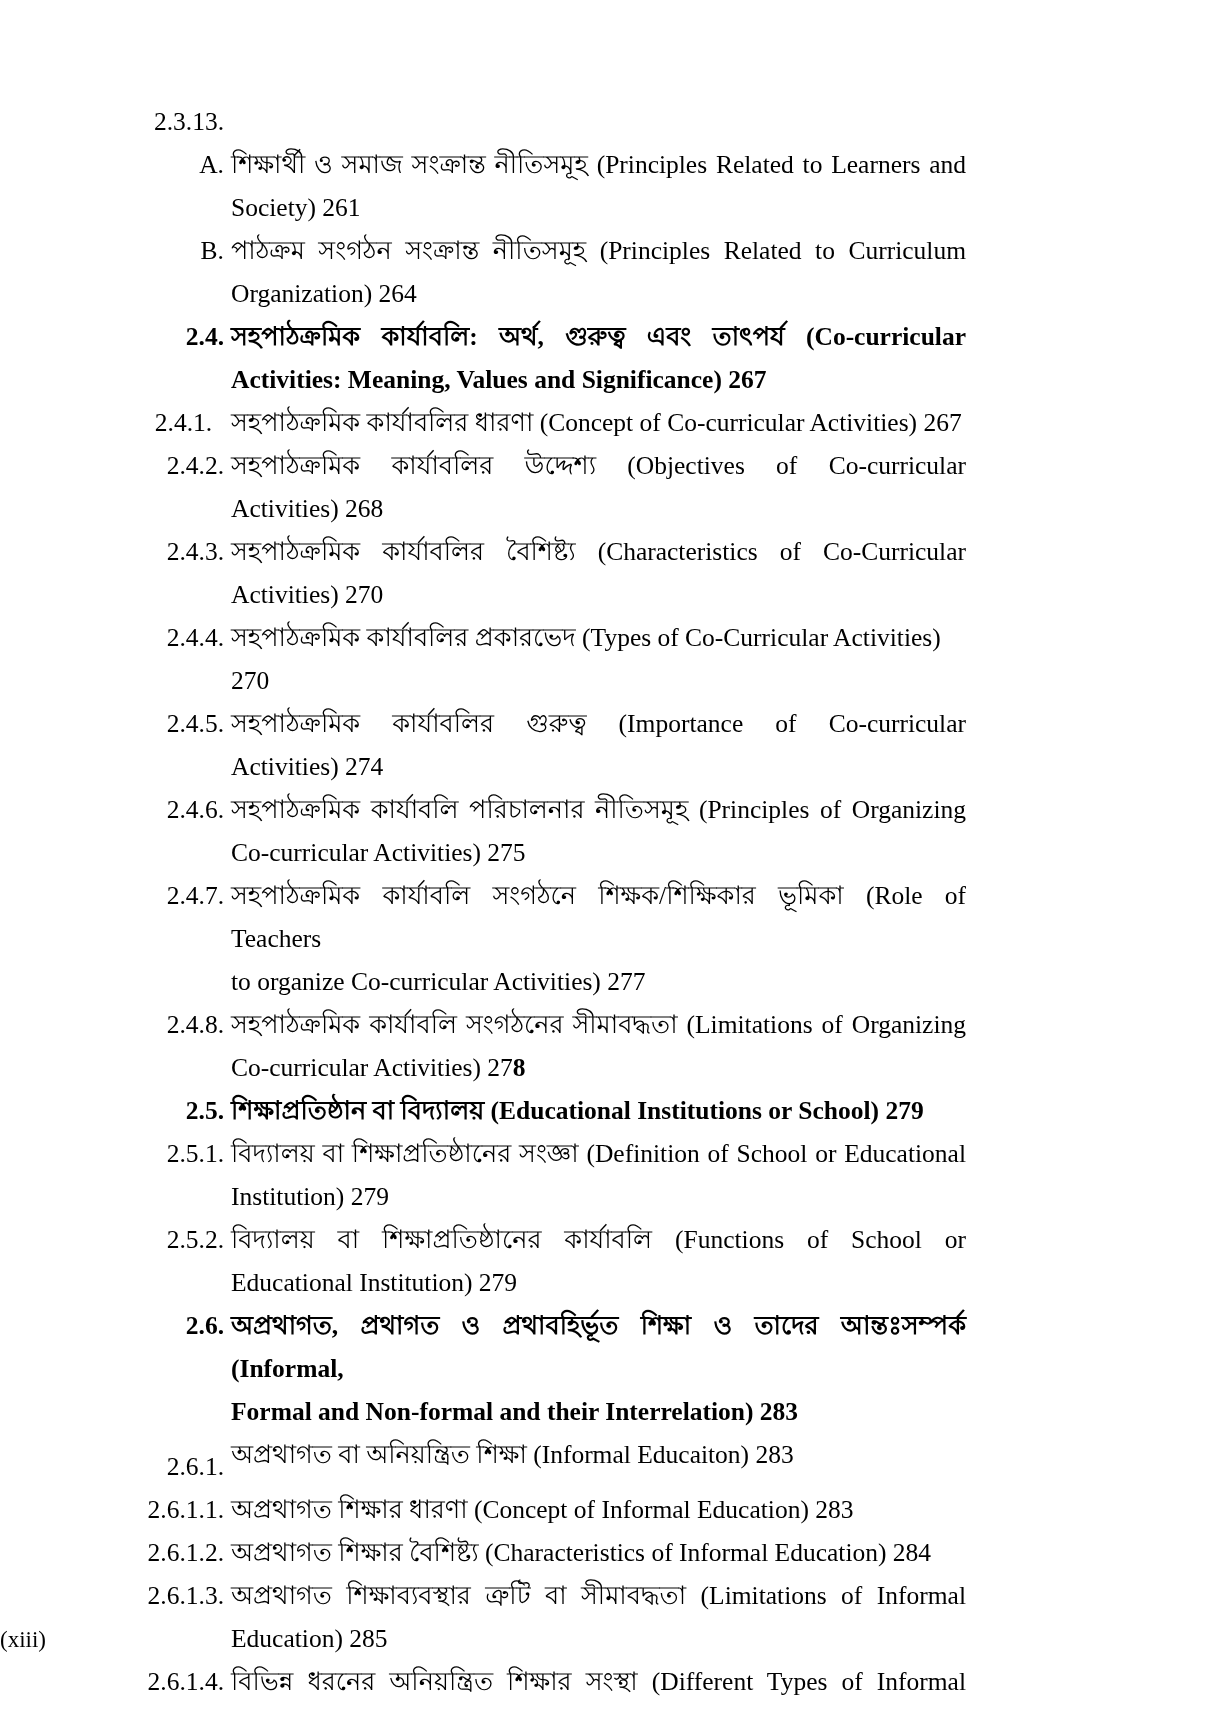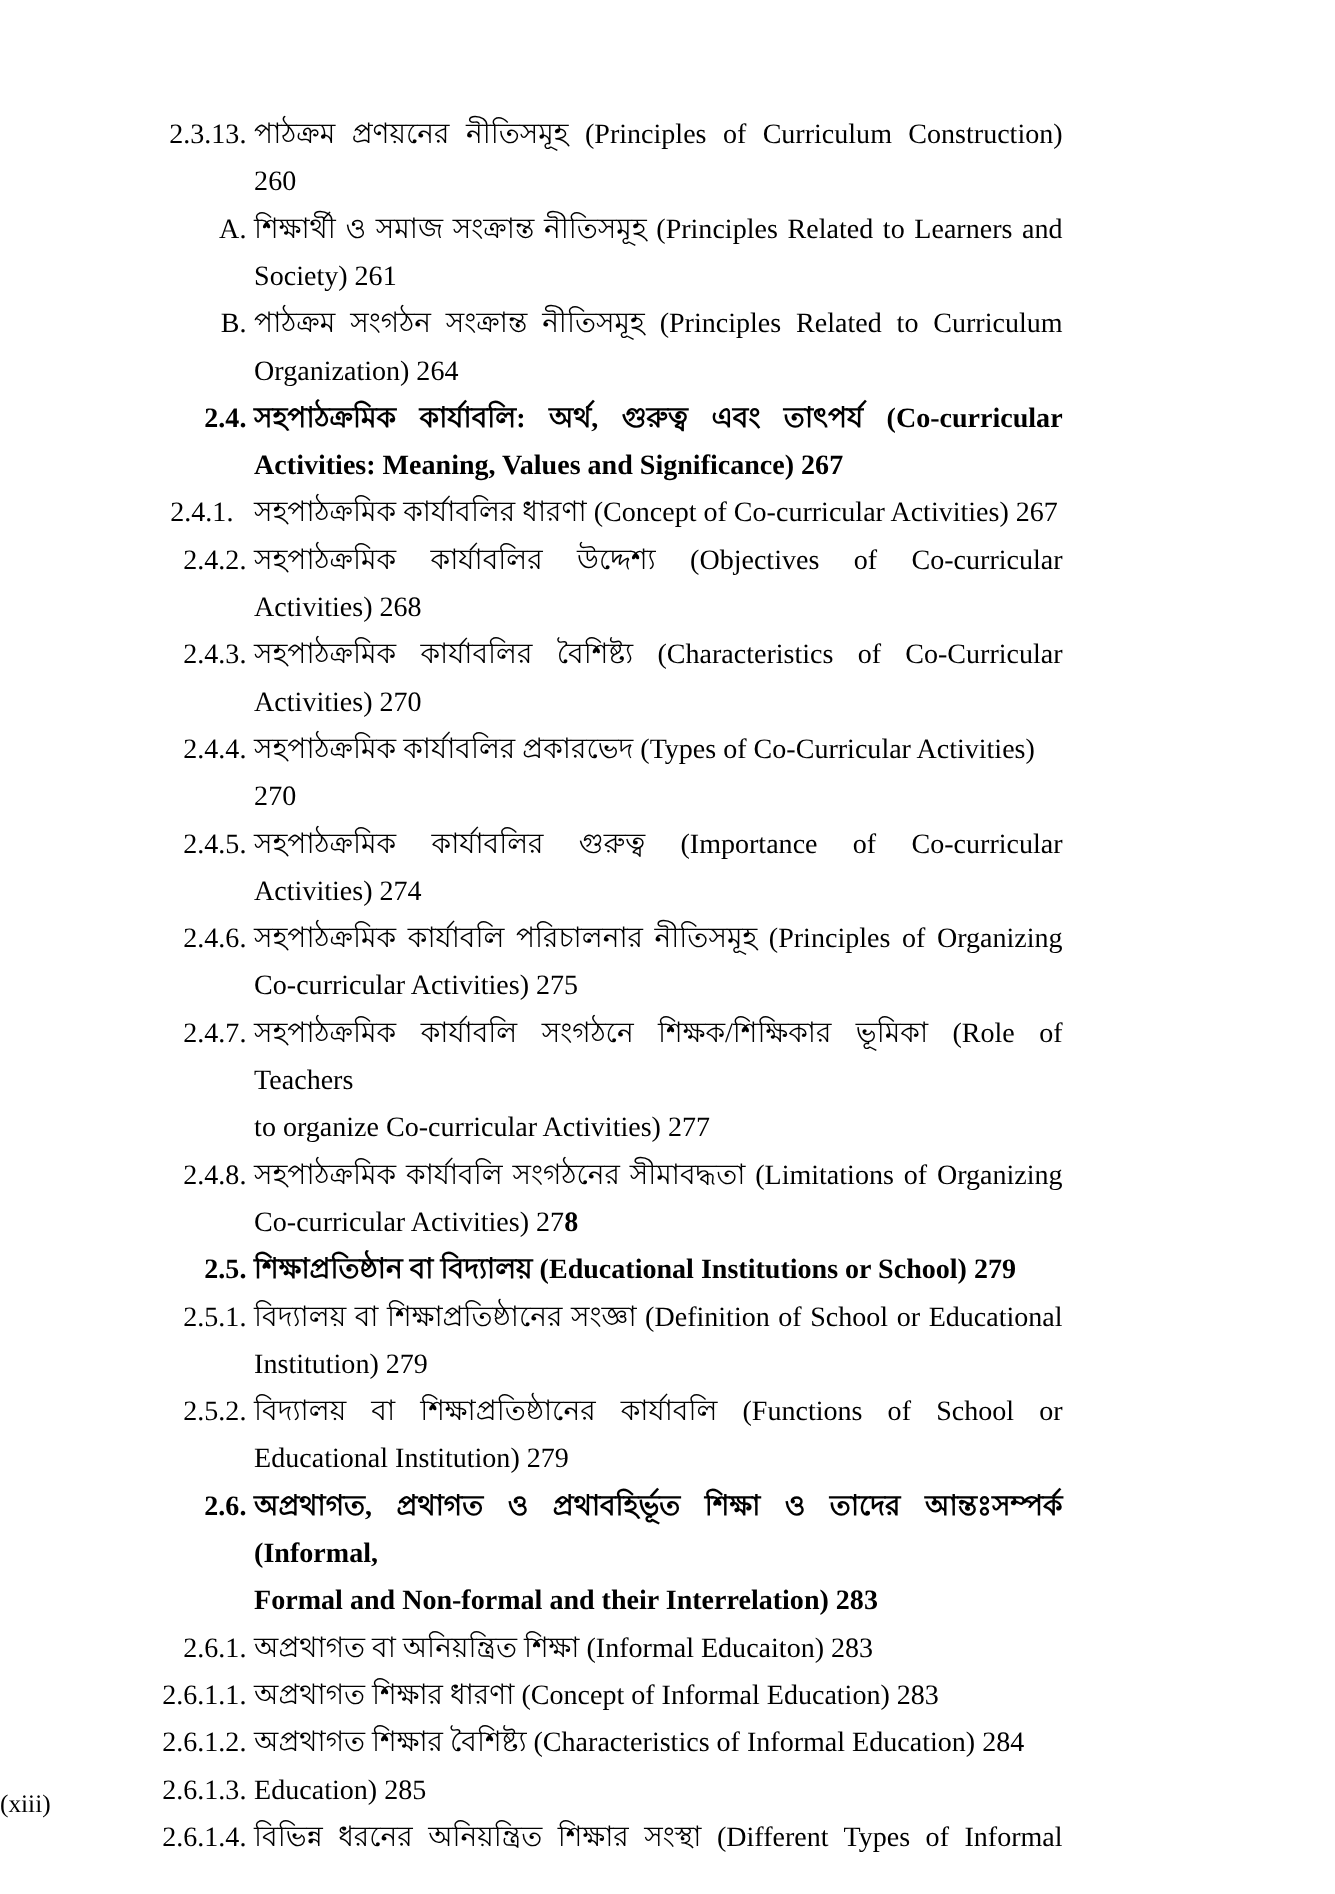--- a/index.html
+++ b/index.html
@@ -100,24 +100,20 @@
   }
 </style>
 </head>
 <body>
 
 <div id="page">
 
   <div id="toc">
       <div class="entry">
         <div class="num" style="width: 88px;">2.3.13.</div>
-        <div class="txt">
-          <span class="ln j">পাঠক্রম প্রণয়নের নীতিসমূহ (Principles of Curriculum Construction)</span>
-          <span class="ln l">260</span>
-        </div>
       </div>
       <div class="entry">
         <div class="num" style="width: 88px;">A.</div>
         <div class="txt">
           <span class="ln j">শিক্ষার্থী ও সমাজ সংক্রান্ত নীতিসমূহ (Principles Related to Learners and</span>
           <span class="ln l">Society)  261</span>
         </div>
       </div>
       <div class="entry">
         <div class="num" style="width: 88px;">B.</div>
@@ -208,40 +204,41 @@
         </div>
       </div>
       <div class="entry major">
         <div class="num" style="width: 88px;">2.6.</div>
         <div class="txt">
           <span class="ln j">অপ্রথাগত, প্রথাগত ও প্রথাবহির্ভূত শিক্ষা ও তাদের আন্তঃসম্পর্ক (Informal,</span>
           <span class="ln l">Formal and Non-formal and their Interrelation) 283</span>
         </div>
       </div>
       <div class="entry">
-        <div class="num" style="width: 88px;">2.6.1.</div>
+        <div class="num" style="width: 88px; margin-top: 12px;">2.6.1.</div>
         <div class="txt">
           <span class="ln l">অপ্রথাগত বা অনিয়ন্ত্রিত শিক্ষা (Informal Educaiton) 283</span>
         </div>
       </div>
       <div class="entry">
         <div class="num" style="width: 88px;">2.6.1.1.</div>
         <div class="txt">
           <span class="ln l">অপ্রথাগত শিক্ষার ধারণা (Concept of Informal Education) 283</span>
         </div>
       </div>
       <div class="entry">
         <div class="num" style="width: 88px; text-align: right;">2.6.1.2.</div>
         <div class="txt">
           <span class="ln l">অপ্রথাগত শিক্ষার বৈশিষ্ট্য (Characteristics of Informal Education) 284</span>
         </div>
       </div>
       <div class="entry">
         <div class="num" style="width: 88px;">2.6.1.3.</div>
         <div class="txt">
+          <span class="ln j">অপ্রথাগত  শিক্ষাব্যবস্থার  ত্রুটি  বা  সীমাবদ্ধতা  (Limitations  of  Informal</span>
           <span class="ln l">Education)  285</span>
         </div>
       </div>
       <div class="entry">
         <div class="num" style="width: 88px;">2.6.1.4.</div>
         <div class="txt">
           <span class="ln j">বিভিন্ন ধরনের অনিয়ন্ত্রিত শিক্ষার সংস্থা (Different Types of Informal</span>
         </div>
       </div>
     </div>

